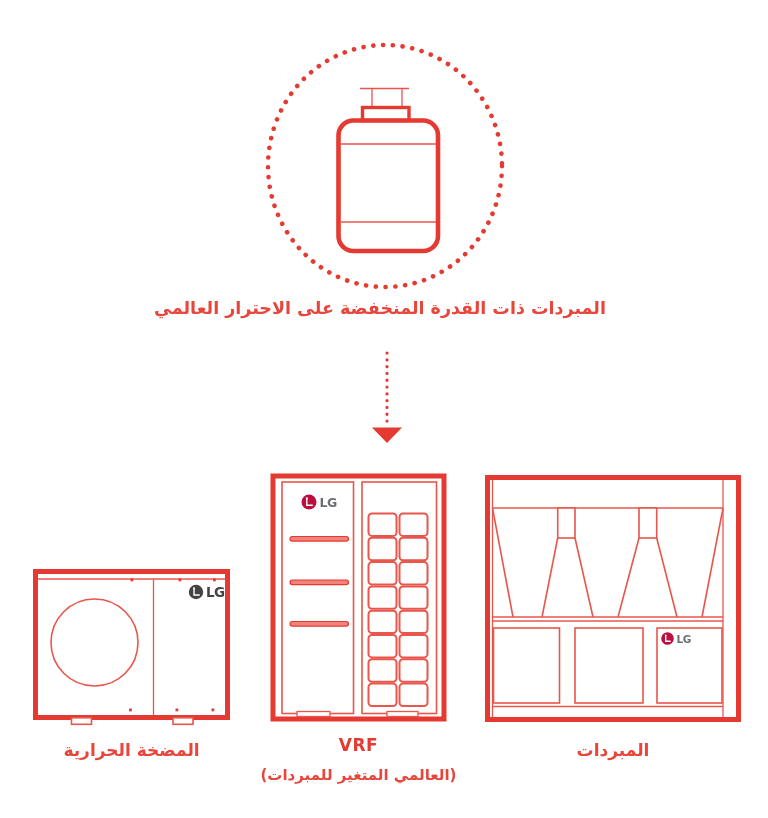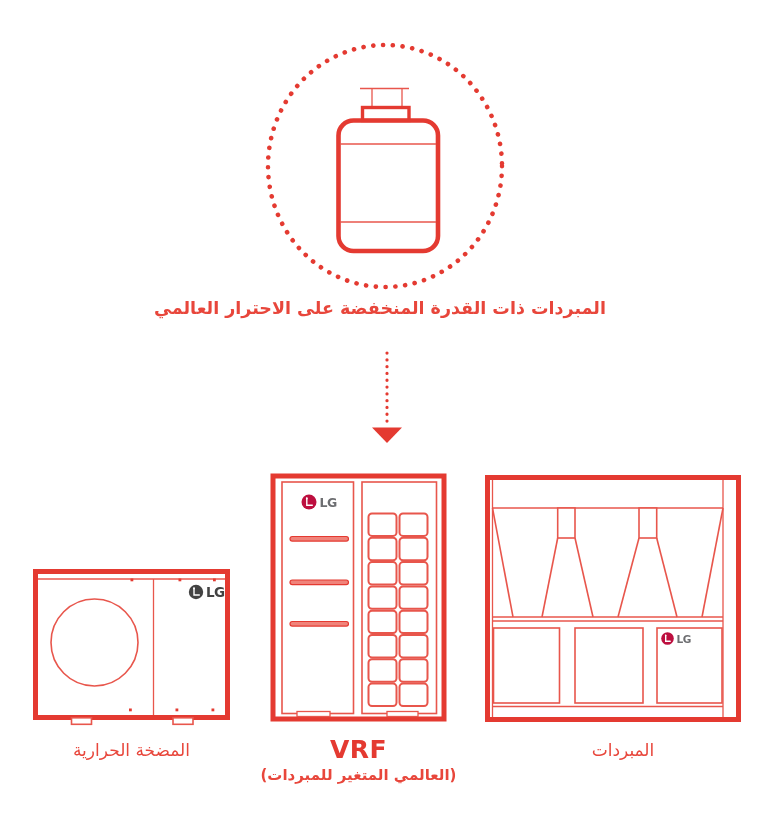--- a/index.html
+++ b/index.html
@@ -30,25 +30,25 @@
   .cell{fill:#fff;stroke:var(--line-red);stroke-width:2;rx:3.5;}
   .lgmark{fill:none;stroke:#fff;stroke-width:1.4;stroke-linecap:round;}
   .lgtext{font-family:"DejaVu Sans",sans-serif;font-weight:bold;letter-spacing:-0.5px;}
   
   .caption{
     left:0;top:296px;width:760px;text-align:center;direction:rtl;
     color:var(--text-red);font-size:17.5px;font-weight:600;line-height:1.4;
   }
   .plabel{
     text-align:center;direction:rtl;color:var(--text-red);
-    font-size:17px;font-weight:400;
+    font-size:17px;font-weight:700;
   }
   .vrf-title{
     text-align:center;color:var(--accent-red);
-    font-size:25px;font-weight:bold;letter-spacing:0.5px;direction:ltr;
+    font-size:17px;font-weight:bold;letter-spacing:0.5px;direction:ltr;
   }
   .vrf-sub{
     text-align:center;direction:rtl;color:var(--text-red);
     font-size:15px;font-weight:600;
   }
 </style>
 </head>
 <body>
 
 <div class="stage">
@@ -159,15 +159,15 @@
       <rect class="fw-med" x="172" y="153" width="65" height="75"></rect>
     </g>
     <path class="s-thin" d="M7.5 231.5 H238"></path>
     <g>
       <circle cx="182.5" cy="163.5" r="6.3" fill="#bd0f3f"></circle>
       <path class="lgmark" d="M180.7 160.2 V166.3 H185.2" stroke-width="1.2"></path>
       <circle cx="180.7" cy="160.6" r="0.8" fill="#fff"></circle>
       <text class="lgtext" x="191.5" y="167.5" font-size="10.5" fill="#6d6e71">LG</text>
     </g>
   </svg>
-  <div class="abs plabel" style="left:495px;top:740px;width:256px;">المبردات</div>
+  <div class="abs plabel" style="left:485px;top:740px;width:256px;">المبردات</div>
 
 </div>
 
 </body></html>

